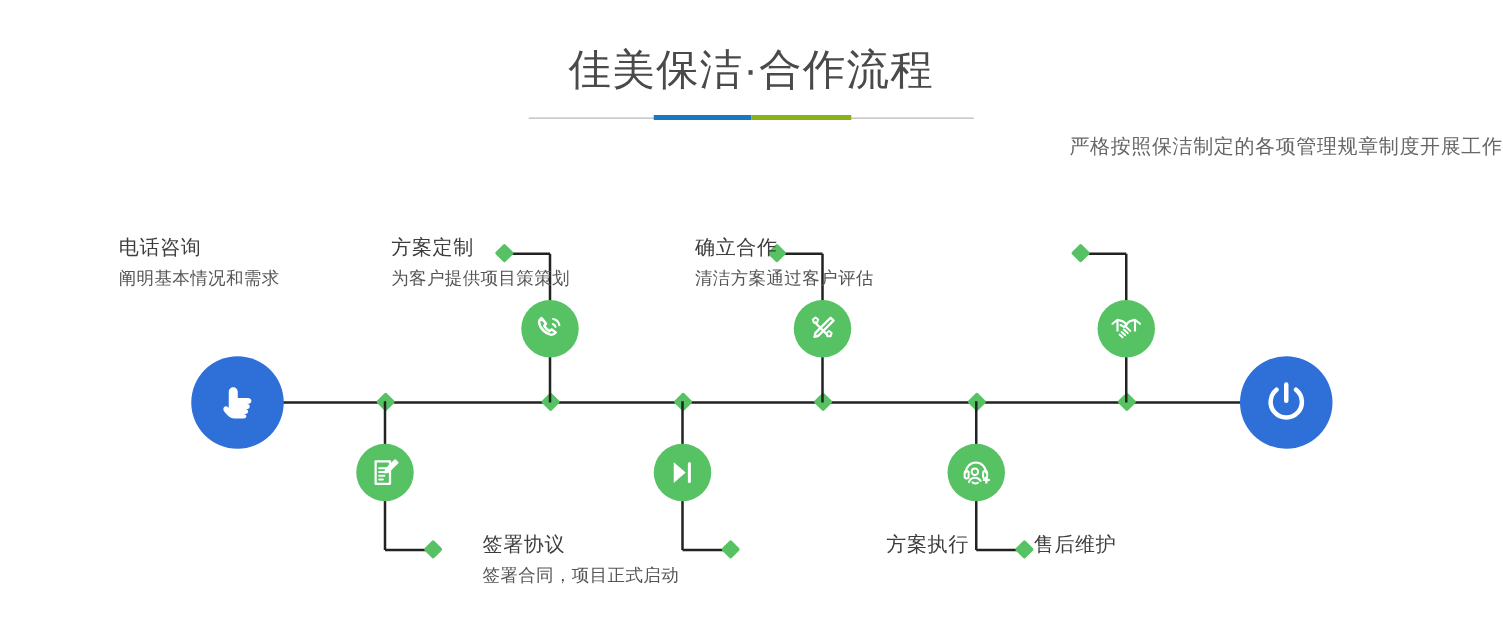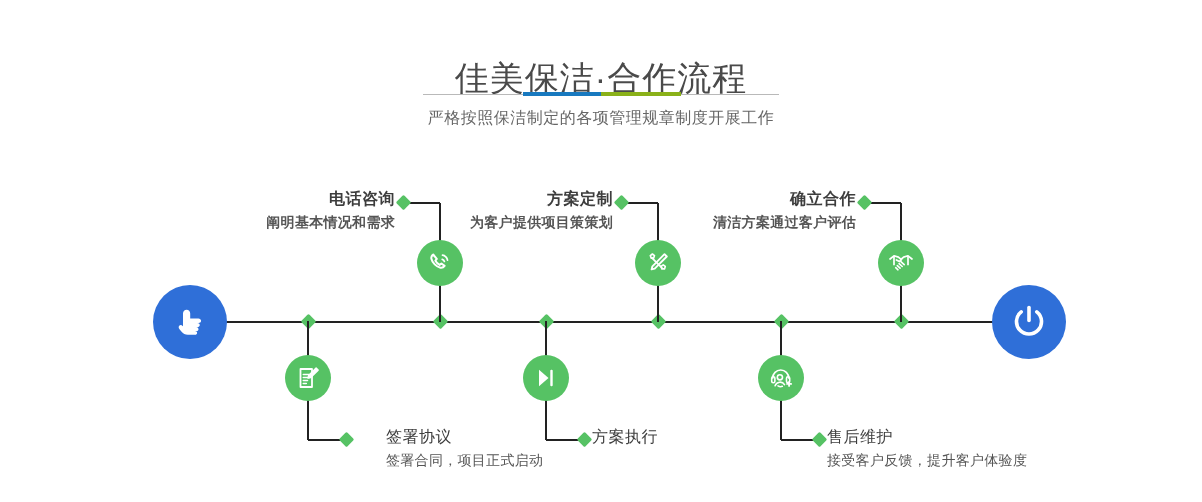--- a/index.html
+++ b/index.html
@@ -6,38 +6,38 @@
   html, body {
     width: 1202px; height: 502px;
     background: #ffffff;
     font-family: "Liberation Sans", "DejaVu Sans", sans-serif;
     overflow: hidden;
   }
   #root { position: relative; width: 1202px; height: 502px; }
 
   
   .hdr-title {
-    position: absolute; left: 0; top: 56px; width: 1202px;
+    position: absolute; left: 0; top: 34px; width: 1202px;
     text-align: center;
     font-size: 34px; line-height: 44px;
     color: #4a4a4a; letter-spacing: 1px;
     font-weight: 500; white-space: nowrap;
   }
   .hdr-rule {
     position: absolute; top: 94px; left: 423px; width: 356px; height: 1px;
     background: #b9b9b9;
   }
   .hdr-rule-seg {
     position: absolute; top: 92px; height: 4px;
   }
   .hdr-rule-blue  { left: 523px; width: 78px; background: #1879bf; }
   .hdr-rule-green { left: 601px; width: 80px; background: #8ab119; }
   .hdr-sub {
     position: absolute; left: 0; top: 106px; width: 1202px;
-    text-align: center;
+    text-align: right;
     font-size: 16px; line-height: 24px;
     color: #666666; letter-spacing: .5px; white-space: nowrap;
   }
 
   
   .spine {
     position: absolute; left: 188px; top: 321px;
     width: 840px; height: 2px; background: #222222;
   }
   .endcap {
@@ -66,21 +66,21 @@
   .lab {
     position: absolute; white-space: nowrap;
   }
   .lab-title {
     font-size: 16px; line-height: 22px; color: #3d3d3d; letter-spacing: .5px;
   }
   .lab-desc {
     font-size: 14px; line-height: 20px; color: #555555; letter-spacing: .3px;
     margin-top: 2px;
   }
-  .lab.above { text-align: right; font-weight: bold; }
+  .lab.above { text-align: left; }
   .lab.below { text-align: left; }
 </style>
 </head>
 <body>
 
 <div id="root">
 
   <div class="hdr-title">佳美保洁·合作流程</div>
   <div class="hdr-rule"></div>
   <div class="hdr-rule-seg hdr-rule-blue"></div>
@@ -173,36 +173,35 @@
 
   <div class="vline" style="left:545.2px; top:321px; height:119px;"></div>
   <div class="hline" style="left:546px; top:439.2px; width:36px;"></div>
   <div class="diamond" style="left:579px; top:434px;"></div>
   <div class="node-circle" style="left:523px; top:355px;">
     <svg width="25" height="25" viewBox="0 0 25 25">
       <path fill="#ffffff" d="M5.5 4.2L15 12.5 5.5 20.8z"></path>
       <rect x="16.8" y="4.2" width="2.4" height="16.6" fill="#ffffff" rx="1"></rect>
     </svg>
   </div>
-  <div class="lab below" style="left:592px; top:426px; width:300px;">
+  <div class="lab below" style="left:592px; top:426px; width:300px;text-align:center;">
     <div class="lab-title">方案执行</div>
   </div>
 
   <div class="vline" style="left:780.2px; top:321px; height:119px;"></div>
   <div class="hline" style="left:781px; top:439.2px; width:36px;"></div>
   <div class="diamond" style="left:814px; top:434px;"></div>
   <div class="node-circle" style="left:758px; top:355px;">
     <svg width="25" height="25" viewBox="0 0 25 25">
       <path fill="none" stroke="#ffffff" stroke-width="1.7" stroke-linecap="round" d="M4.2 12.5a8 8 0 0 1 16 0"></path>
       <rect x="3.2" y="11.2" width="3.2" height="6" rx="1.5" fill="none" stroke="#ffffff" stroke-width="1.6"></rect>
       <rect x="18" y="11.2" width="3.2" height="6" rx="1.5" fill="none" stroke="#ffffff" stroke-width="1.6"></rect>
       <path fill="none" stroke="#ffffff" stroke-width="1.6" stroke-linecap="round" d="M9.5 20.4c1.4 0.9 3 1 4.3 0.4"></path>
       <circle cx="11.4" cy="11.8" r="2.6" fill="none" stroke="#ffffff" stroke-width="1.6"></circle>
       <path fill="none" stroke="#ffffff" stroke-width="1.6" stroke-linecap="round" d="M6.6 20.2a5.2 5.2 0 0 1 9.4-1"></path>
       <path fill="none" stroke="#ffffff" stroke-width="1.9" stroke-linecap="round" d="M18.6 18.4h4M20.6 16.4v4"></path>
     </svg>
   </div>
   <div class="lab below" style="left:827px; top:426px; width:320px;">
     <div class="lab-title">售后维护</div>
-    <div class="lab-desc">接受客户反馈，提升客户体验度</div>
   </div>
 
 </div>
 
 </body></html>

